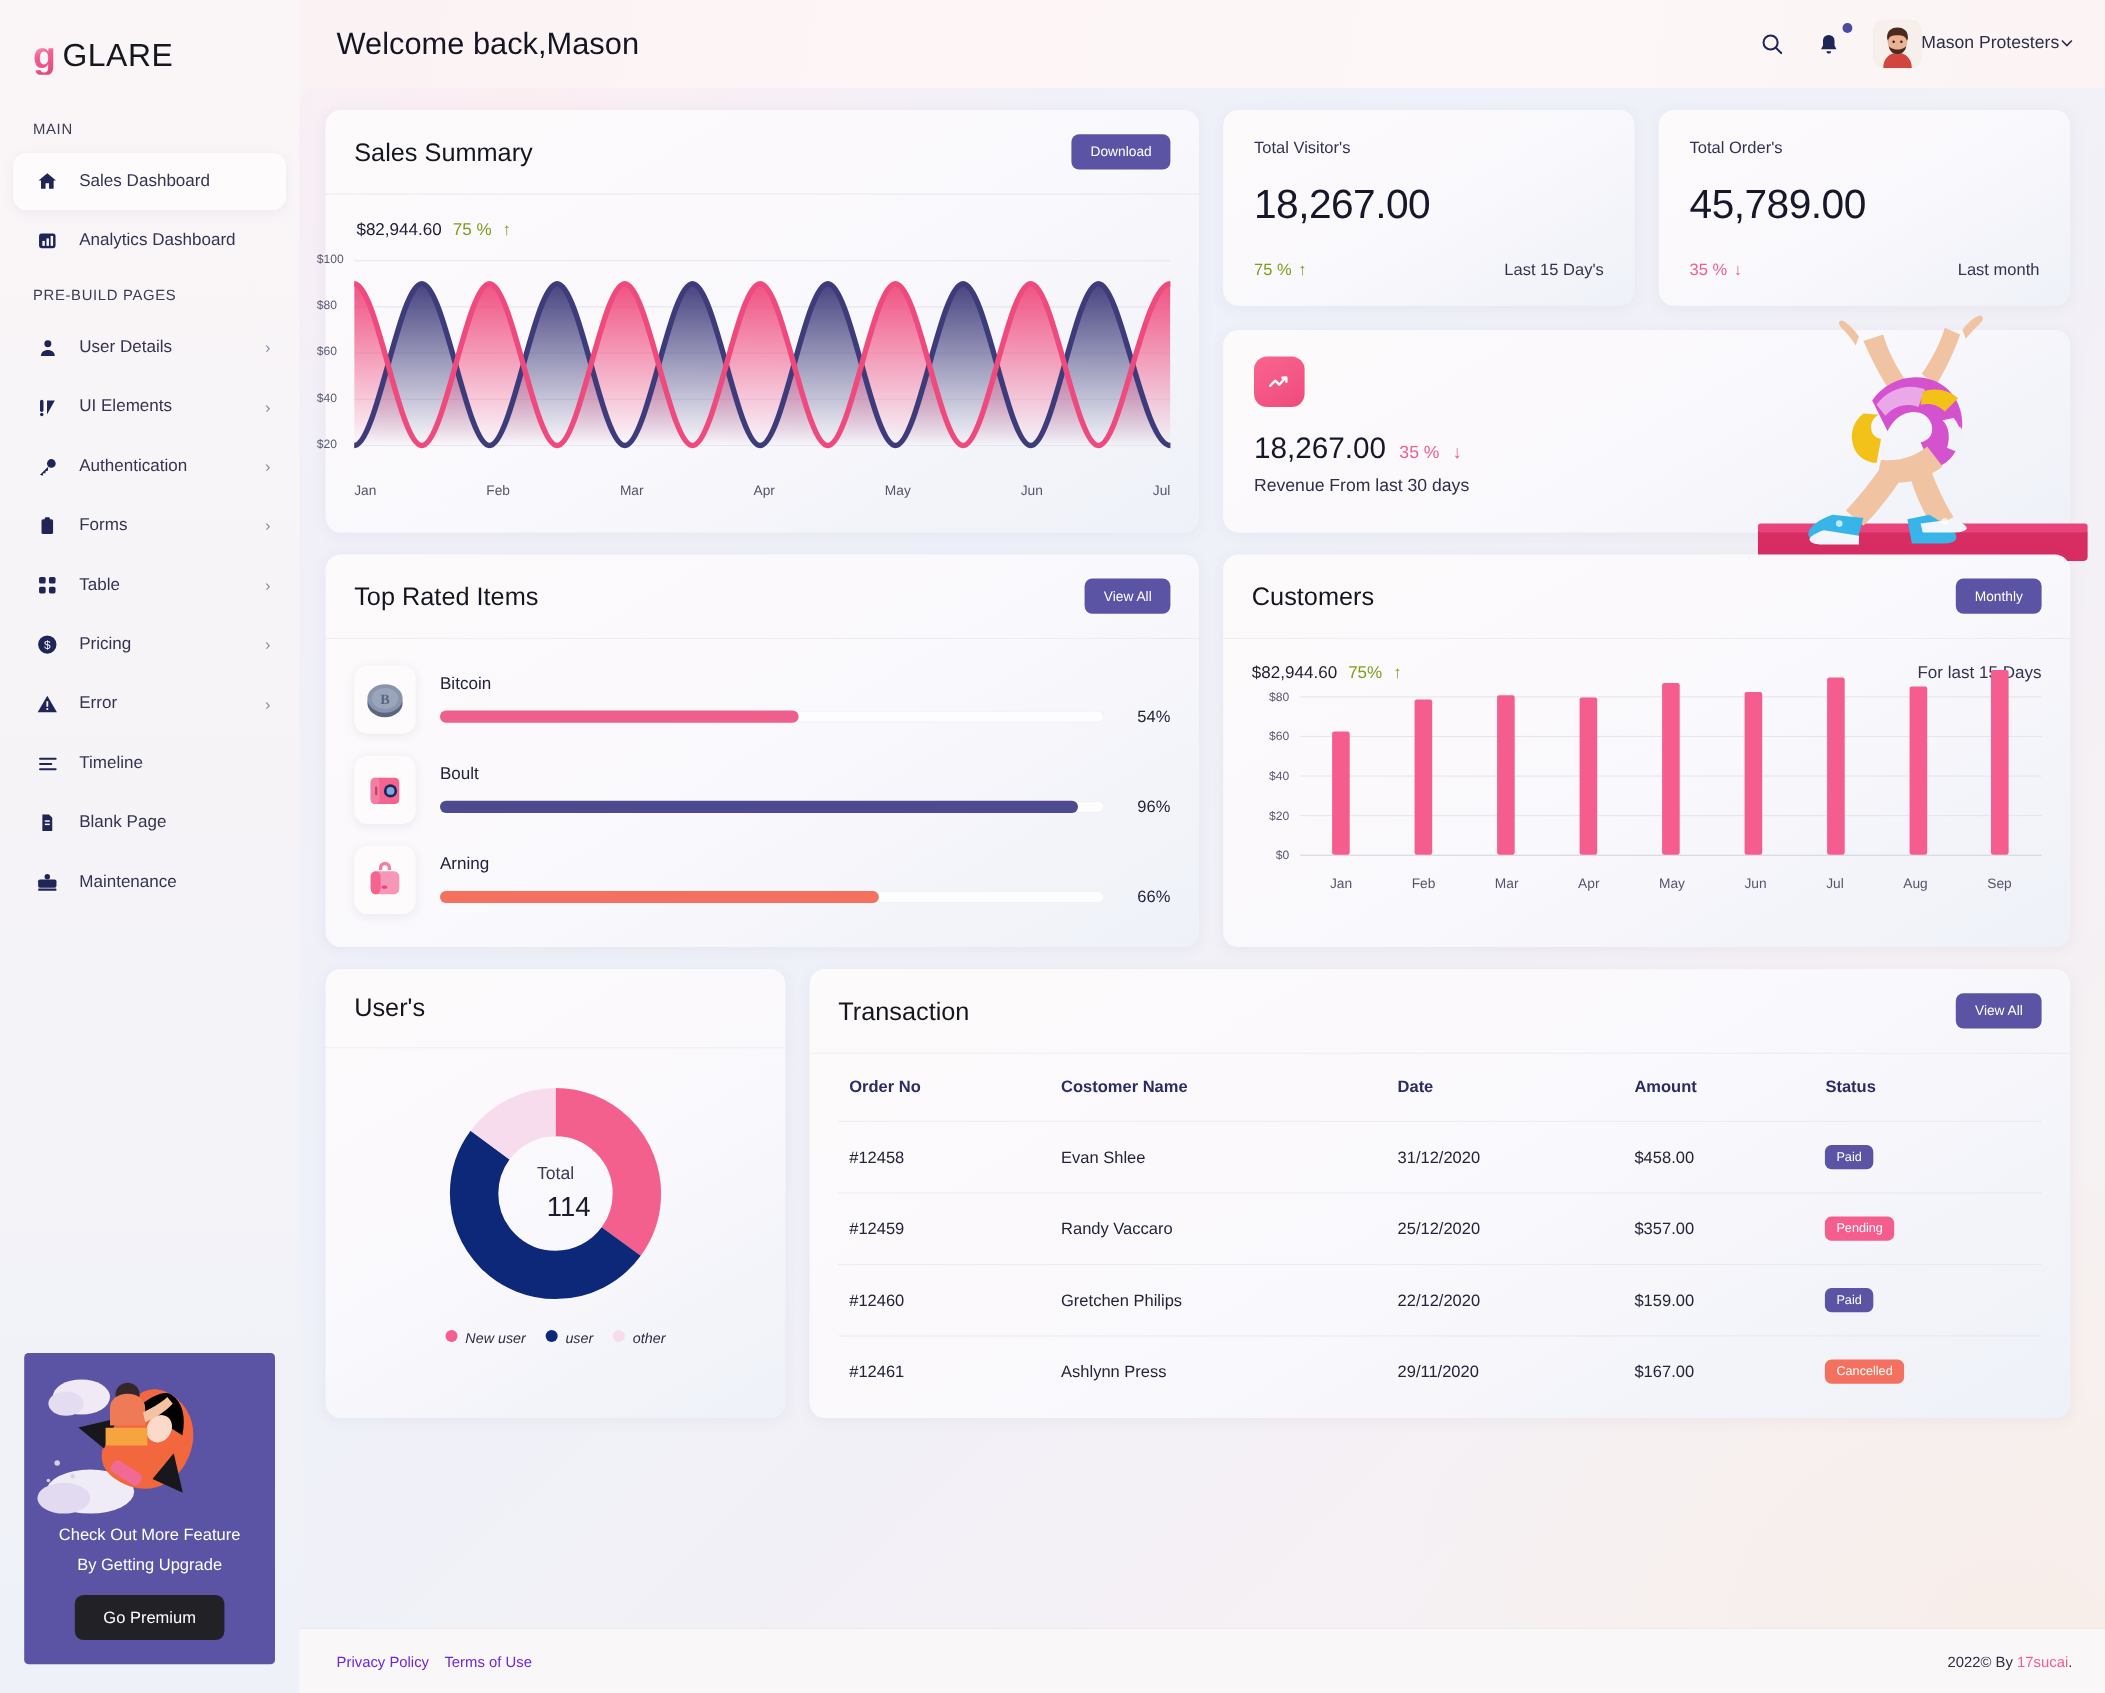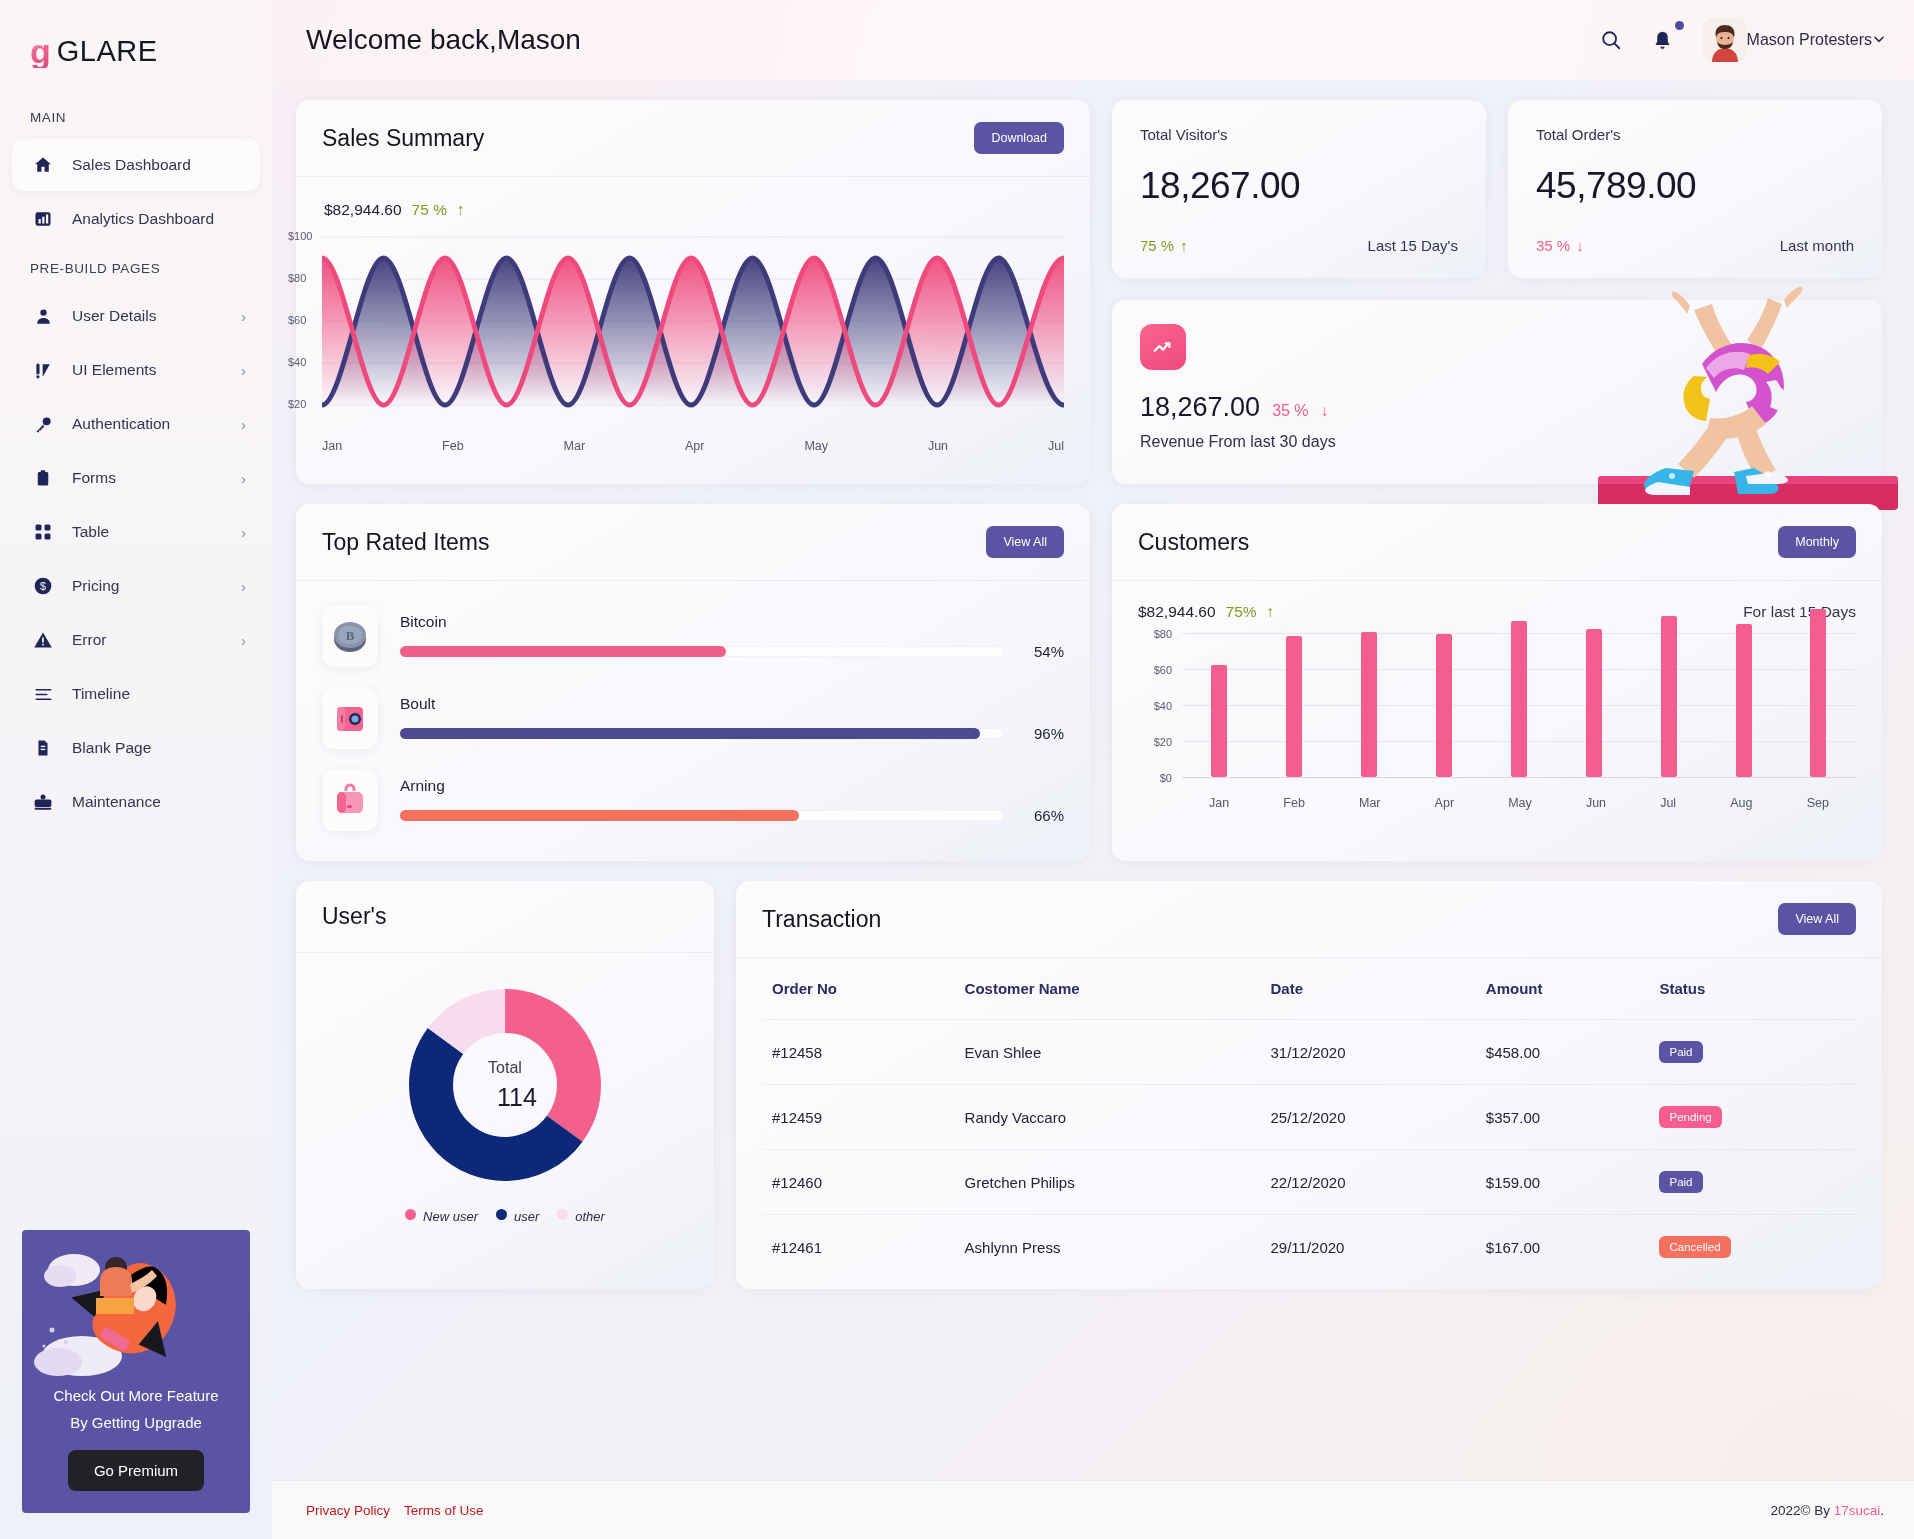--- a/index.html
+++ b/index.html
@@ -149,21 +149,21 @@
   tbody td { font-size:15px; color:#23233a; padding:21px 10px; border-top:1px solid rgba(140,130,170,.10); }
   .badge { display:inline-block; color:#fff; font-size:11.5px; padding:5px 10px; border-radius:6px; }
 
   
   .footer {
     height:59px; flex:0 0 59px; display:flex; align-items:center;
     padding:0 30px 0 34px; background:#faf7f8; font-size:13.5px; color:#2c2c46;
     border-top:1px solid rgba(140,130,170,.12);
   }
   .footer .links { flex:1; display:flex; gap:14px; }
-  .footer a { color:#b91c1c; text-decoration:none; cursor:pointer; }
+  .footer a { color:#6d28d9; text-decoration:none; cursor:pointer; }
   .footer .brandlink { color:#ef5f8c; }
 </style>
 </head>
 <body>
 
 <div class="app">
 
   <aside class="sidebar">
     <div class="brand">
       <span class="brand-mark">g</span>

